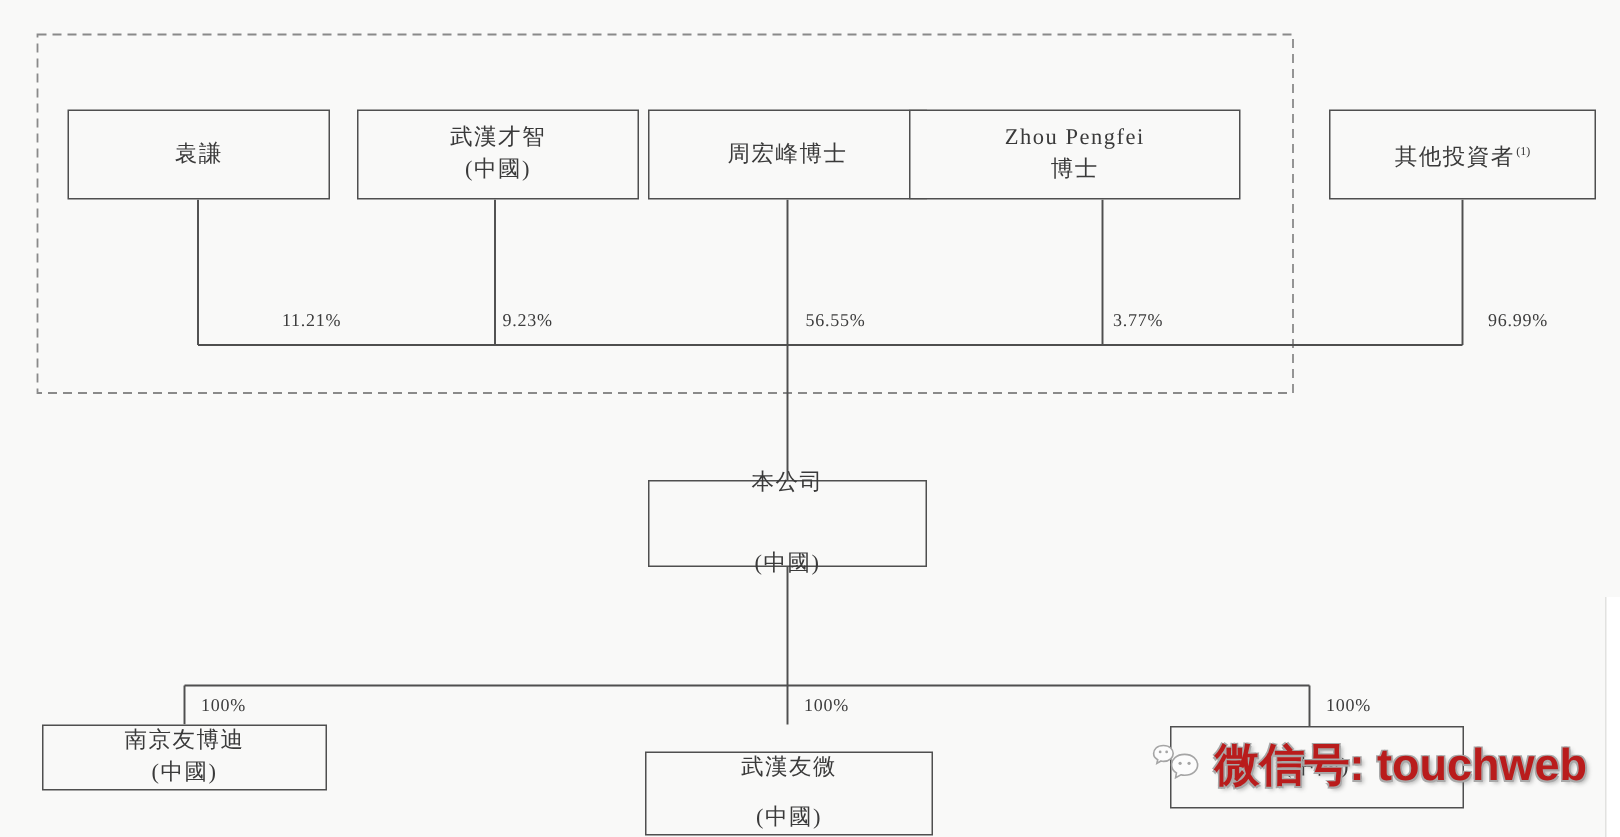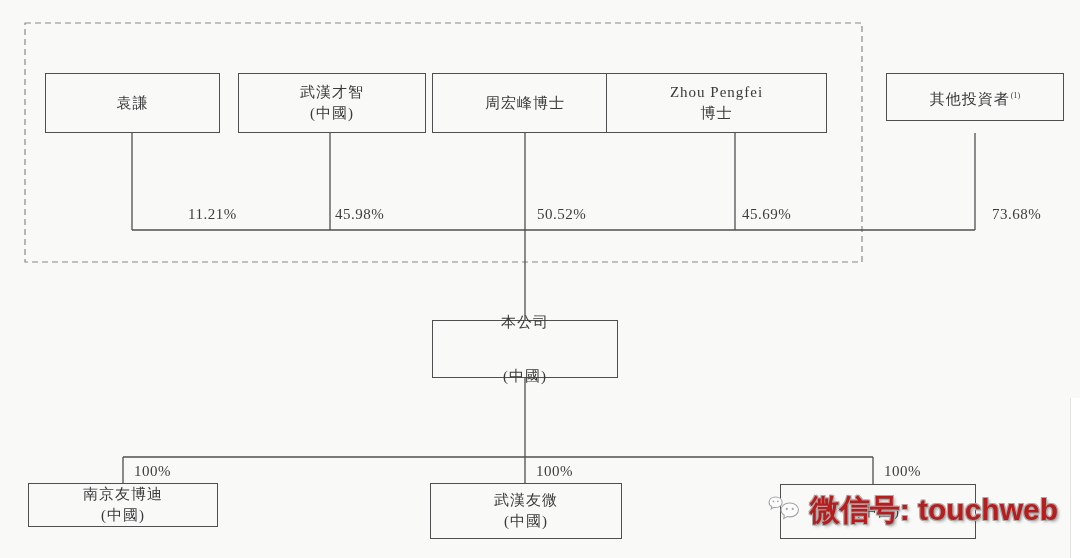--- a/index.html
+++ b/index.html
@@ -20,21 +20,21 @@
     text-align:center;
     color:#3a3a3a;
     font-size:15px;line-height:21px;
     letter-spacing:1px;
     box-sizing:border-box;
   }
   .node sup{font-size:8px;letter-spacing:0;margin-left:1px;}
   .node .l1{white-space:nowrap;}
   .pct{
     position:absolute;
-    font-size:15px;color:#3d3d3d;
+    font-size:12px;color:#3d3d3d;
     letter-spacing:0.5px;
     white-space:nowrap;
   }
   #watermark{
     position:absolute;left:768px;top:480px;width:290px;height:60px;
     display:flex;align-items:center;
     pointer-events:none;
   }
   #wm-text{
     font-family:"Liberation Sans","DejaVu Sans",sans-serif;
@@ -87,44 +87,44 @@
     <div class="l2">(中國)</div>
   </div>
   <div class="node" style="left:432px;top:73px;width:186px;height:60px;">
     <div class="l1">周宏峰博士</div>
     <div class="l2"></div>
   </div>
   <div class="node" style="left:606px;top:73px;width:221px;height:60px;">
     <div class="l1">Zhou Pengfei</div>
     <div class="l2">博士</div>
   </div>
-  <div class="node" style="left:886px;top:73px;width:178px;height:48px;">
+  <div class="node" style="left:886px;top:73px;width:178px;height:60px;">
     <div class="l1"><span>其他投資者</span><sup>(1)</sup></div>
   </div>
 
   <div class="pct" style="left:188px;top:206px;">11.21%</div>
-  <div class="pct" style="left:335px;top:206px;">45.98%</div>
-  <div class="pct" style="left:537px;top:206px;">50.52%</div>
-  <div class="pct" style="left:742px;top:206px;">45.69%</div>
-  <div class="pct" style="left:992px;top:206px;">73.68%</div>
+  <div class="pct" style="left:335px;top:206px;">9.23%</div>
+  <div class="pct" style="left:537px;top:206px;">56.55%</div>
+  <div class="pct" style="left:742px;top:206px;">3.77%</div>
+  <div class="pct" style="left:992px;top:206px;">96.99%</div>
 
   <div class="node" style="left:432px;top:320px;width:186px;height:58px;gap:33px;">
     <div class="l1">本公司</div>
     <div class="l2">(中國)</div>
   </div>
 
   <div class="pct" style="left:134px;top:463px;">100%</div>
   <div class="pct" style="left:536px;top:463px;">100%</div>
   <div class="pct" style="left:884px;top:463px;">100%</div>
 
   <div class="node" style="left:28px;top:483px;width:190px;height:44px;">
     <div class="l1">南京友博迪</div>
     <div class="l2">(中國)</div>
   </div>
-  <div class="node" style="left:430px;top:483px;width:192px;height:56px;">
+  <div class="node" style="left:430px;top:501px;width:192px;height:56px;justify-content:space-between;">
     <div class="l1">武漢友微</div>
     <div class="l2">(中國)</div>
   </div>
   <div class="node" style="left:780px;top:484px;width:196px;height:55px;">
     <div class="l1"></div>
     <div class="l2">(中國)</div>
   </div>
 
   <div id="watermark">
     <svg width="62" height="56" viewBox="0 0 62 56" xmlns="http://www.w3.org/2000/svg">

